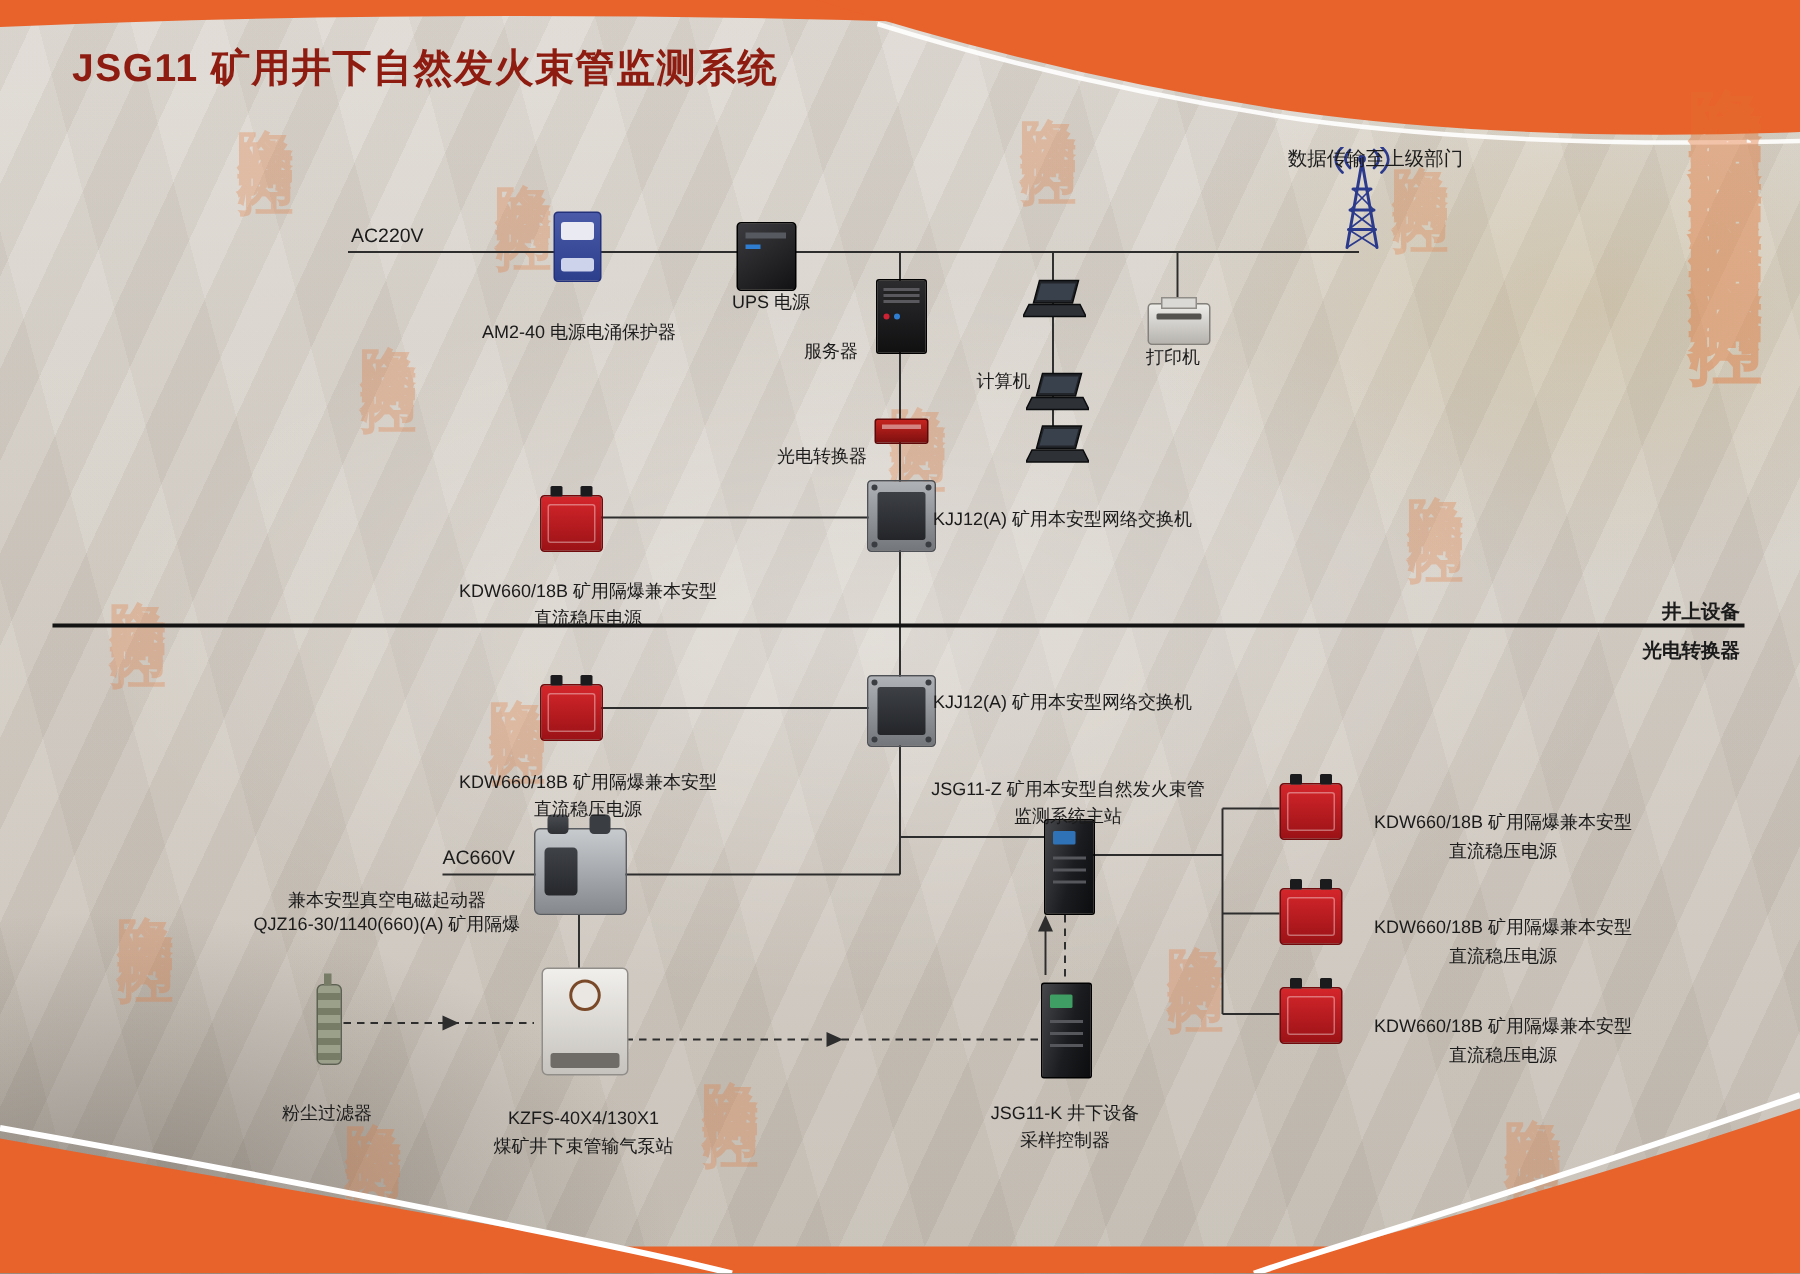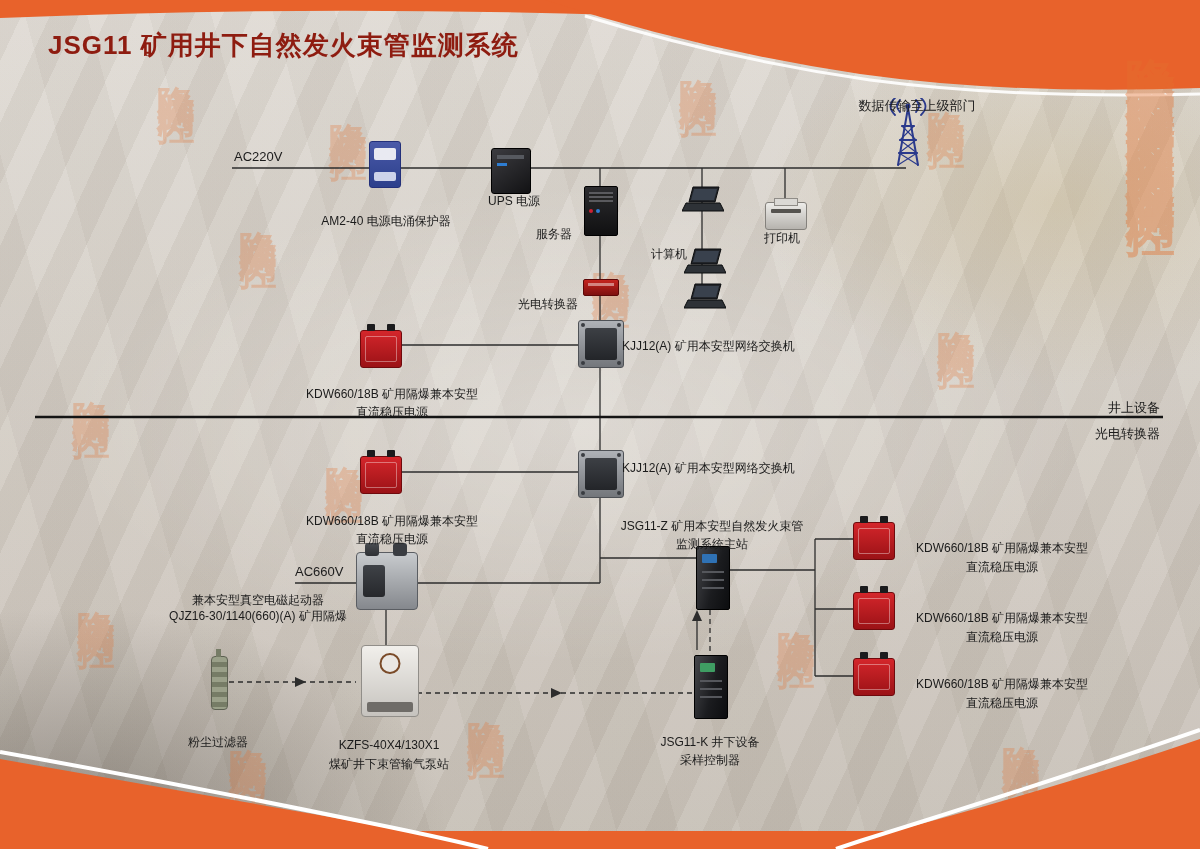--- a/index.html
+++ b/index.html
@@ -25,21 +25,21 @@
   
   .wm{position:absolute;writing-mode:vertical-rl;text-orientation:upright;
       font-weight:bold;color:#E4702F;opacity:.28;font-size:38px;letter-spacing:7px;
       z-index:1;pointer-events:none;user-select:none;}
   .wm.big{font-size:50px;opacity:.40;letter-spacing:10px;z-index:6;}
   
   .wires{position:absolute;left:0;top:0;z-index:2;}
   
   .lbl{position:absolute;font-size:12px;color:#1b1b1b;white-space:nowrap;z-index:4;}
   .b13{font-size:13px;}
-  .bold{font-weight:normal;}
+  .bold{font-weight:bold;}
   .ctr{transform:translateX(-50%);margin-top:12px;}
   .rt{transform:translateX(-100%);}
   
   .dev{position:absolute;z-index:3;}
   .surge{width:30px;height:45px;background:linear-gradient(#4a5aa8,#2c3f8c);
          border:1px solid #23307a;border-radius:3px;}
   .surge::before{content:"";position:absolute;left:4px;right:4px;top:6px;height:12px;
          background:#e9eaf2;border-radius:2px;}
   .surge::after{content:"";position:absolute;left:4px;right:4px;bottom:6px;height:9px;
          background:#cdd3ea;border-radius:2px;}

